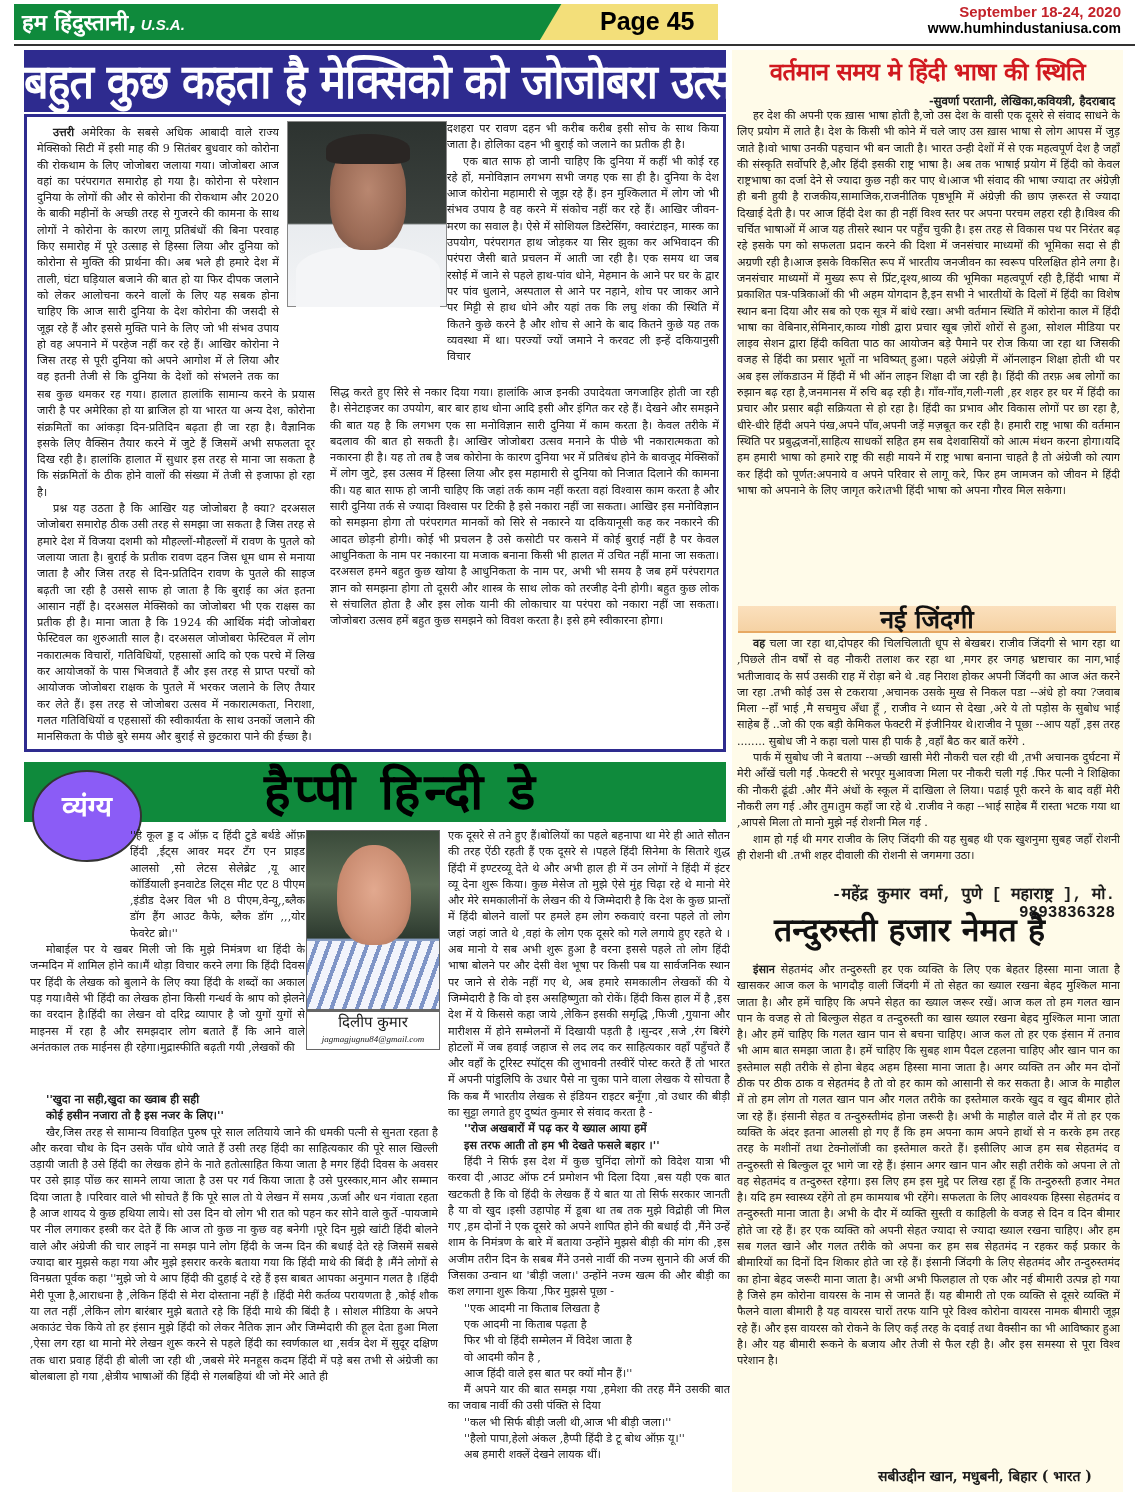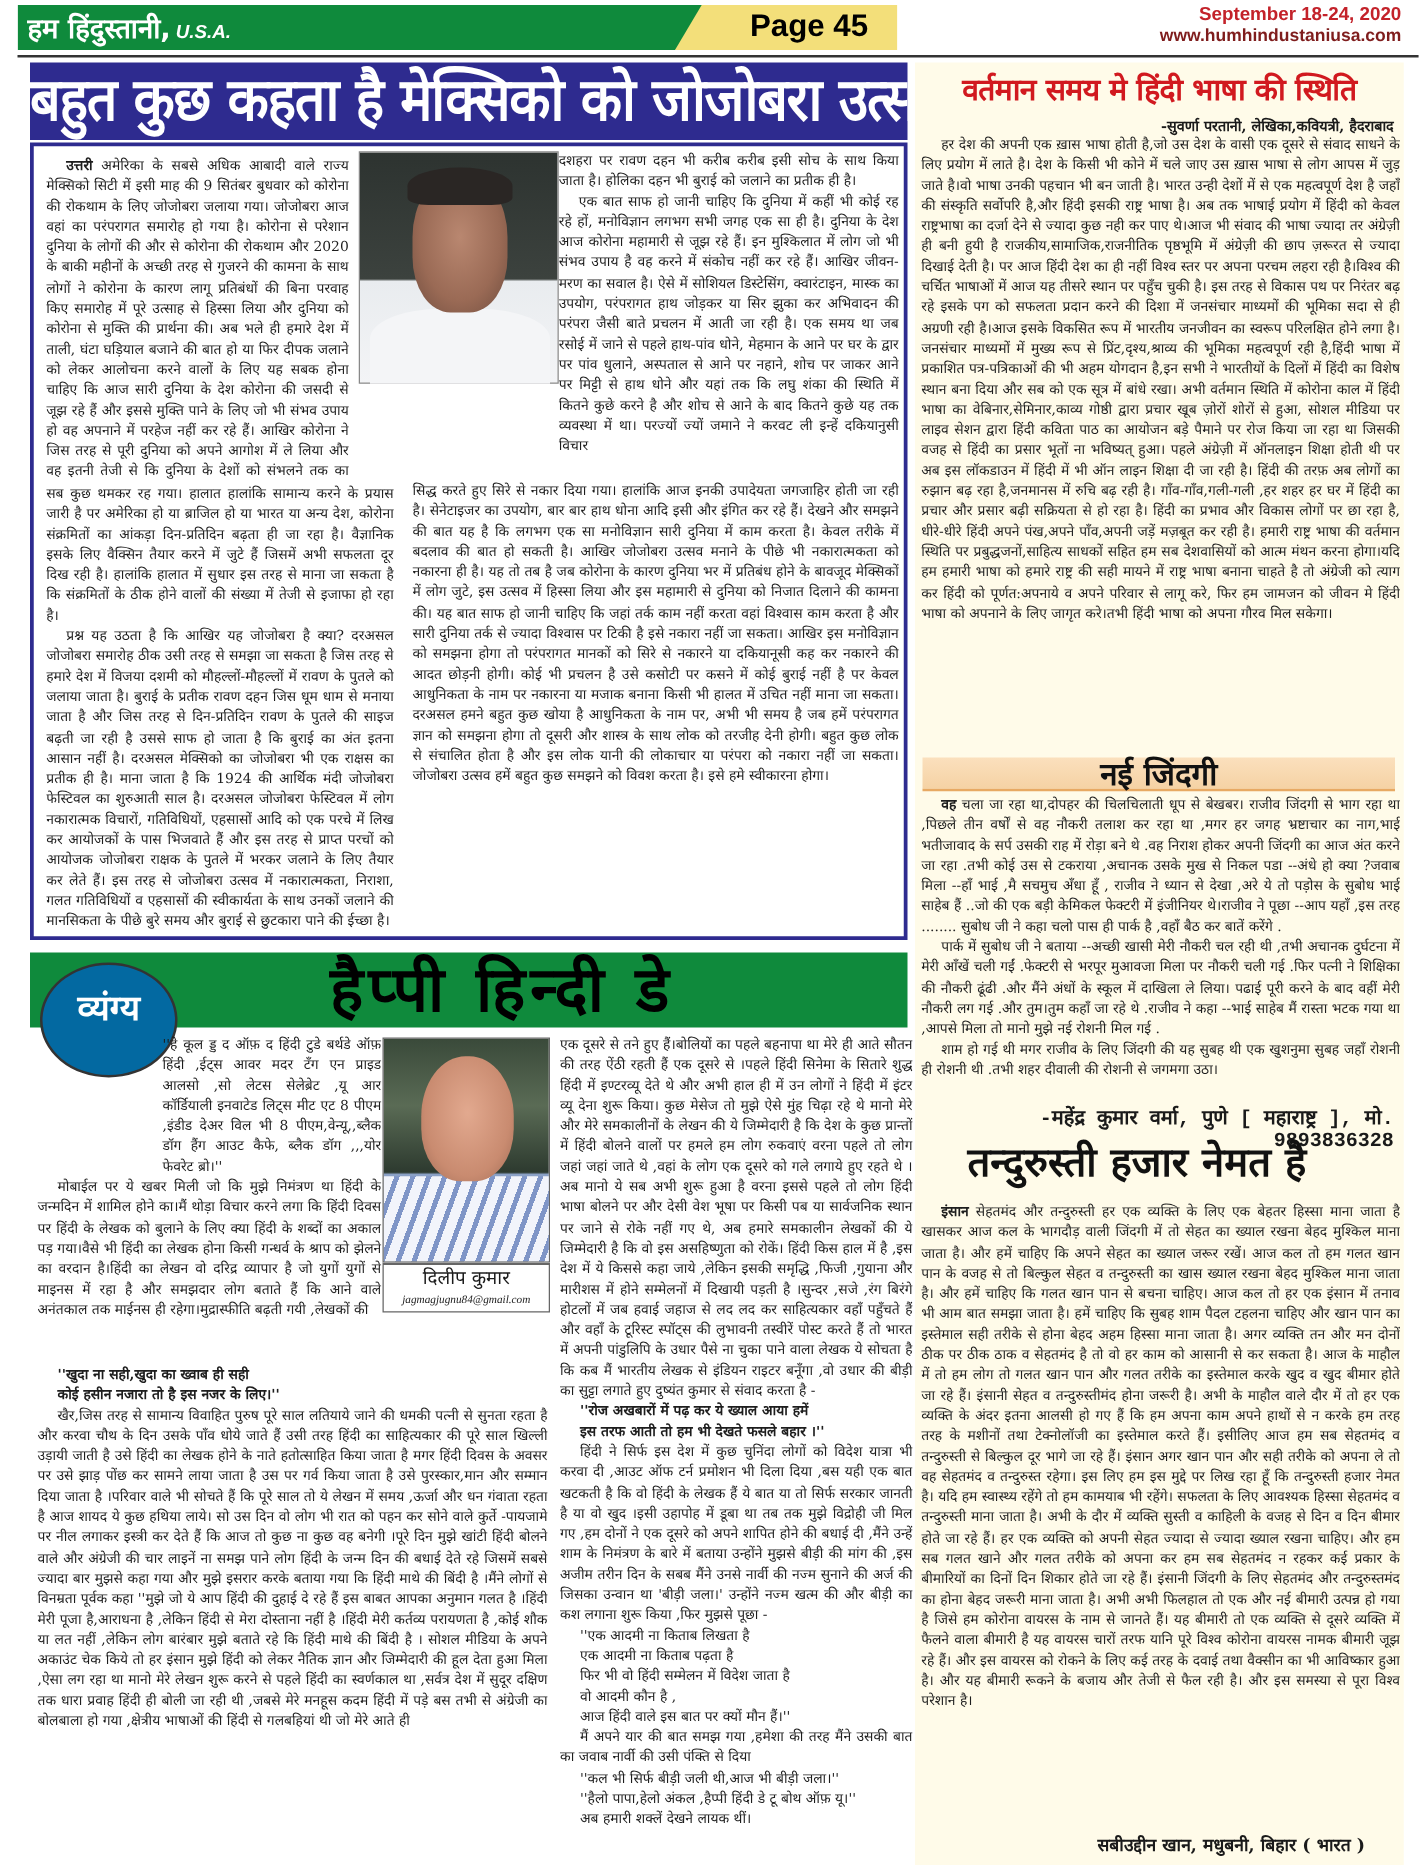--- a/index.html
+++ b/index.html
@@ -9,21 +9,21 @@
   
   .masthead { position: absolute; left: 0; top: 0; width: 1135px; height: 44px; }
   .mh-green { position: absolute; left: 14px; top: 4px; width: 560px; height: 36px; background: #0f8a3c;
     clip-path: polygon(0 0, 100% 0, 94% 100%, 0 100%); }
   .mh-yellow { position: absolute; left: 540px; top: 4px; width: 178px; height: 36px; background: #f3df7a;
     clip-path: polygon(12% 0, 100% 0, 100% 100%, 0 100%); }
   .mh-title { position: absolute; left: 22px; top: 6px; color: #fff; font-weight: bold; font-size: 22px; white-space: nowrap; }
   .mh-title .usa { font-style: italic; font-size: 15px; font-family: "Liberation Sans", sans-serif; margin-left: 4px; }
   .mh-page { position: absolute; left: 600px; top: 7px; font-family: "Liberation Sans", sans-serif; font-weight: bold; font-size: 25px; color: #000; }
   .mh-date { position: absolute; right: 14px; top: 3px; text-align: right; font-family: "Liberation Sans", sans-serif; font-weight: bold; font-size: 15px; color: #c3222a; }
-  .mh-url { position: absolute; right: 14px; top: 20px; font-family: "Liberation Sans", sans-serif; font-weight: bold; font-size: 14px; color: #7f1d1d; }
+  .mh-url { position: absolute; right: 14px; top: 20px; font-family: "Liberation Sans", sans-serif; font-weight: bold; font-size: 14px; color: #000000; }
   .mh-rule { position: absolute; left: 14px; top: 44px; width: 1121px; height: 2px; background: #333; }
 
   
   .jojo-head { position: absolute; left: 24px; top: 50px; width: 702px; height: 62px; background: #2e2b8f; overflow: hidden; }
   .jojo-head h1 { color: #fff; font-size: 43px; font-weight: bold; text-align: center; line-height: 62px; letter-spacing: -1px; white-space: nowrap; transform: scaleY(1.1); }
   .jojo-box { position: absolute; left: 24px; top: 114px; width: 702px; height: 638px; border: 3px solid #2e2b8f; background: #fff; }
   .col-text { position: absolute; font-size: 11.1px; line-height: 16.3px; text-align: justify; font-family: "DejaVu Serif", serif; color: #1d1d1d; overflow: hidden; }
   .col-text p { text-indent: 16px; }
   .col-text b { font-weight: bold; }
   .jojo-c1 { left: 10px; top: 8px; width: 242px; height: 622px; }
@@ -35,21 +35,21 @@
   .photo1 .face { position: absolute; left: 42px; top: 18px; width: 76px; height: 110px; background: radial-gradient(ellipse at 50% 45%, #b98770 0%, #9a6a55 60%, #6f4d3f 100%); border-radius: 45% 45% 40% 40%; }
   .photo1 .hair { position: absolute; left: 38px; top: 12px; width: 84px; height: 30px; background: #2a2624; border-radius: 50% 50% 20% 20%; }
   .photo1 .shirt { position: absolute; left: 8px; top: 125px; width: 144px; height: 60px; background: #f4f5f7; border-radius: 40% 40% 0 0; }
   .caption1 { position: absolute; left: 260px; top: 192px; width: 160px; height: 74px; border: 1px solid #888; border-top: none; text-align: center; background: #fff; }
   .caption1 .nm { color: #d1191f; font-weight: bold; font-size: 15px; line-height: 20px; font-family: "DejaVu Serif", serif; }
   .caption1 .ln { font-size: 11px; line-height: 15px; font-weight: bold; font-family: "DejaVu Serif", serif; }
 
   
   .vy-band { position: absolute; left: 24px; top: 762px; width: 702px; height: 60px; background: #0f8a3c; }
   .vy-band h2 { position: absolute; left: 240px; top: 0; width: 450px; color: #000000; font-size: 50px; font-weight: bold; line-height: 60px; letter-spacing: 4px; white-space: nowrap; }
-  .vy-oval { position: absolute; left: 32px; top: 770px; width: 110px; height: 92px; background: #0369a1; border-radius: 50%; border: 2px solid #333; }
+  .vy-oval { position: absolute; left: 32px; top: 770px; width: 110px; height: 92px; background: #8b5cf6; border-radius: 50%; border: 2px solid #333; }
   .vy-oval span { display: block; text-align: center; color: #fff; font-size: 28px; font-weight: bold; line-height: 70px; }
 
   .vy-c1 { left: 30px; top: 828px; width: 275px; height: 260px; }
   .vy-c1full { left: 30px; top: 1092px; width: 408px; height: 400px; }
   .vy-c2 { left: 448px; top: 828px; width: 282px; height: 664px; }
 
   .photo2 { position: absolute; left: 306px; top: 830px; width: 134px; height: 180px; background: linear-gradient(180deg, #3a4a3a 0%, #5a6b55 30%, #2d3a2f 60%, #8aa0c5 61%, #cfd8ea 100%); border: 1px solid #666; overflow: hidden; }
   .photo2 .face { position: absolute; left: 30px; top: 14px; width: 74px; height: 100px; background: radial-gradient(ellipse at 50% 45%, #e2a98f 0%, #c98b70 65%, #9f6b55 100%); border-radius: 48% 48% 42% 42%; }
   .photo2 .shirt { position: absolute; left: 0; top: 110px; width: 134px; height: 70px; background: repeating-linear-gradient(110deg, #f2f4fb 0 8px, #7f95c7 8px 12px); }
   .caption2 { position: absolute; left: 306px; top: 1010px; width: 134px; height: 40px; border: 1px solid #666; border-top: 2px solid #666; text-align: center; background: #fff; }

